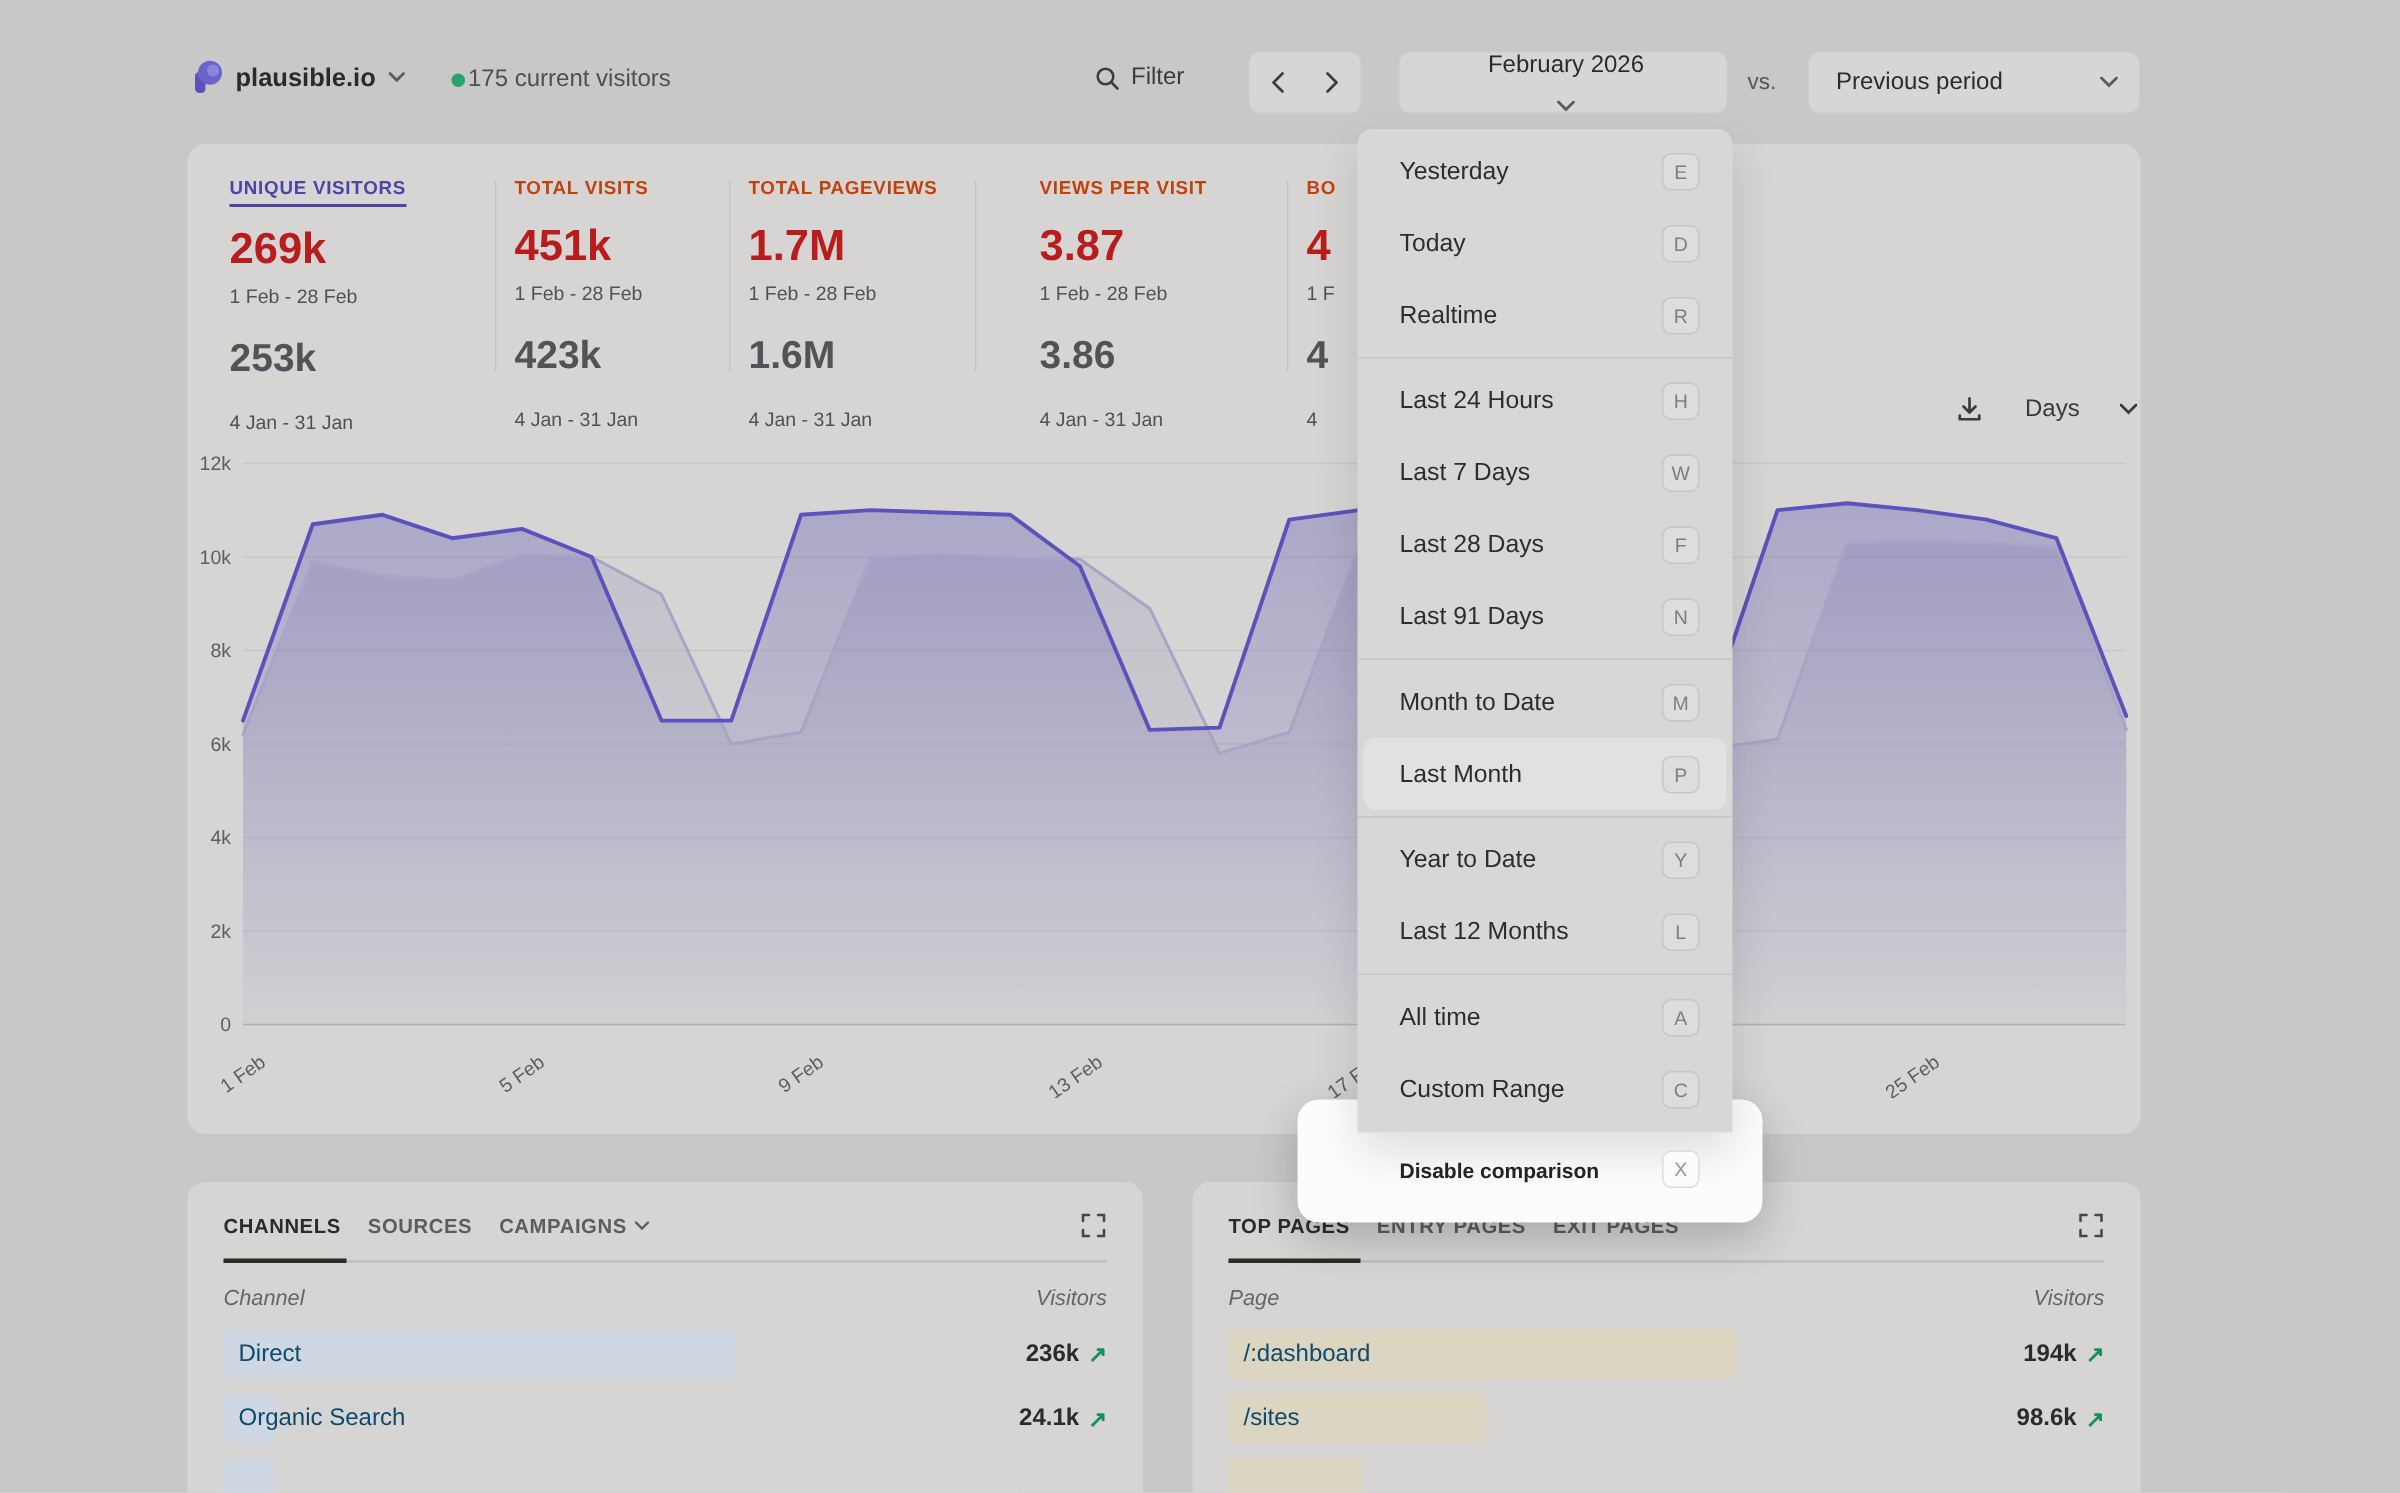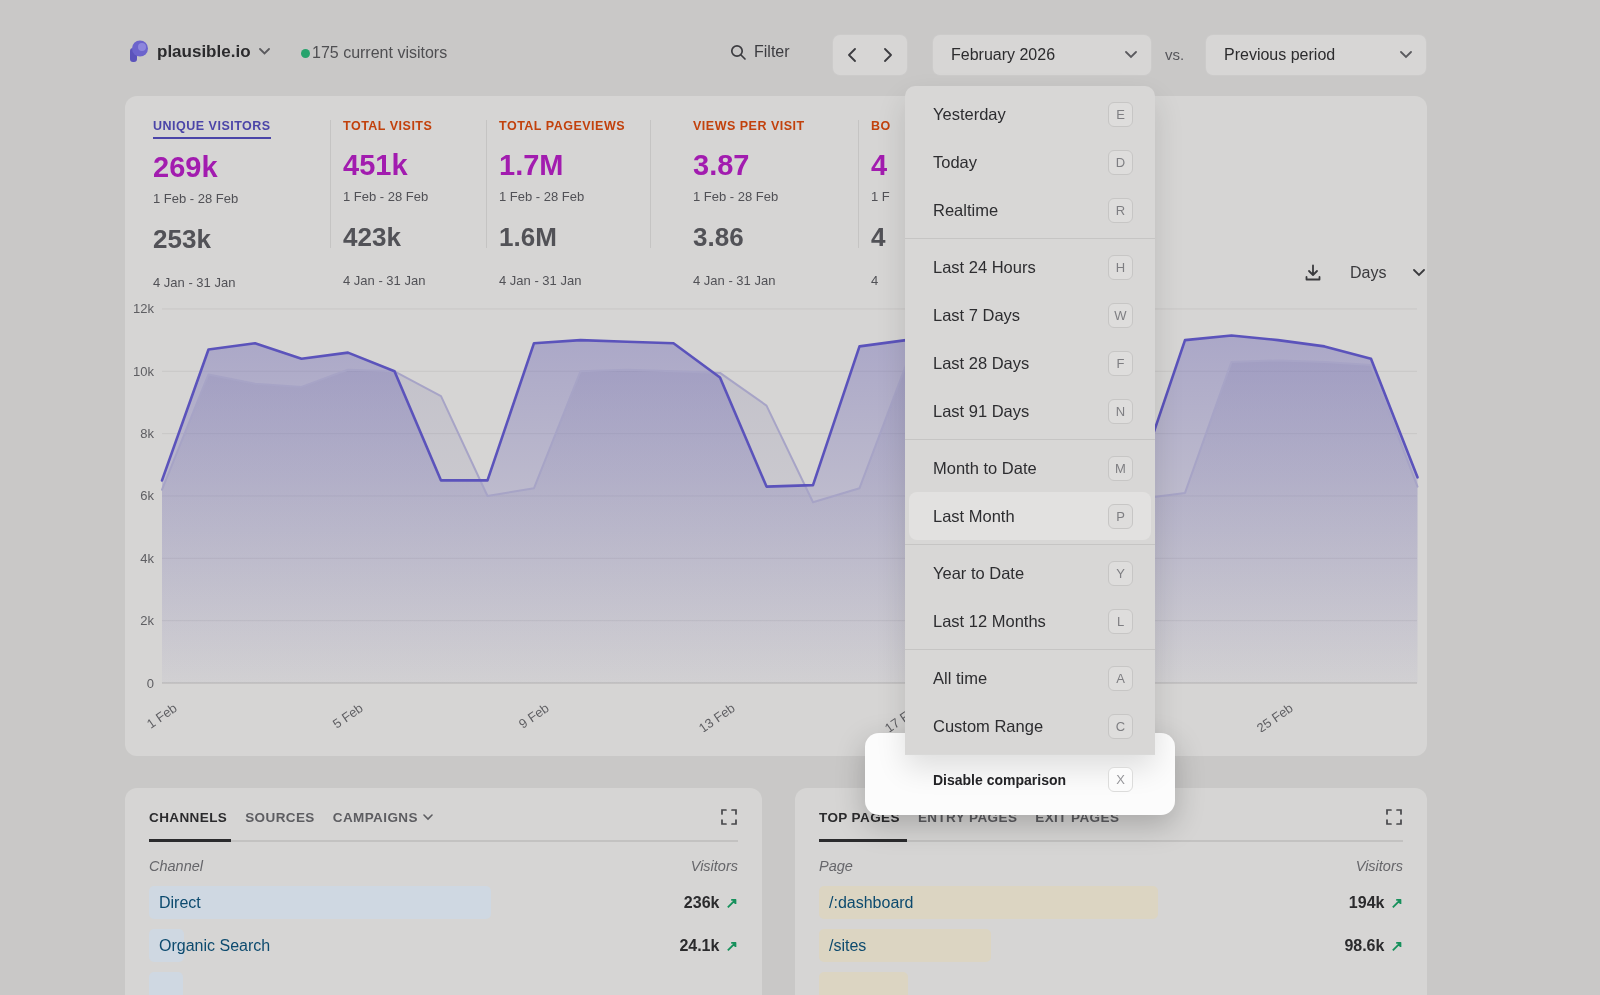--- a/index.html
+++ b/index.html
@@ -15,29 +15,29 @@
   .brand{position:absolute;left:128px;top:40px;display:flex;align-items:center;gap:8px;cursor:pointer;}
   .brand-name{font-size:17px;font-weight:700;color:#2b2b2d;}
   .chev{display:inline-block;color:#5a5a5e;}
   .live{position:absolute;left:301px;top:44px;display:flex;align-items:center;gap:2px;}
   .live-dot{width:9px;height:9px;border-radius:50%;background:#27a36d;}
   .live-text{font-size:16px;color:#4f4f52;}
   .filter-btn{position:absolute;left:730px;top:43px;display:flex;align-items:center;gap:7px;font-size:16px;font-weight:500;color:#3c3c40;cursor:pointer;}
   .nav-arrows{position:absolute;left:832px;top:34px;width:76px;height:42px;background:#d7d6d5;border:1px solid rgba(0,0,0,.05);border-radius:8px;display:flex;align-items:center;justify-content:space-around;box-sizing:border-box;}
   .nav-arrows span{font-size:16px;color:#3c3c40;}
   .select-btn{position:absolute;top:34px;height:42px;background:#d7d6d5;border:1px solid rgba(0,0,0,.05);border-radius:8px;box-sizing:border-box;display:flex;align-items:center;justify-content:space-between;padding:0 14px 0 18px;font-size:16px;font-weight:500;color:#2c2c2e;cursor:pointer;}
-  .sel-period{left:932px;width:220px;}
+  .sel-period{left:932px;width:220px;flex-direction:column;}
   .sel-compare{left:1205px;width:222px;}
   .vs-label{position:absolute;left:1165px;top:46px;font-size:15px;color:#55555a;}
   
   .main-card{position:absolute;left:125px;top:96px;width:1302px;height:660px;background:#d6d5d4;border-radius:12px;}
   .stat-col{position:absolute;top:20px;}
   .stat-col .s-label{font-size:12.5px;font-weight:700;letter-spacing:.5px;color:#c2410c;display:inline-block;padding-bottom:4px;}
   .stat-col.active .s-label{color:#4b45a8;border-bottom:2px solid #4b45a8;}
-  .stat-col .s-value{font-size:29px;font-weight:700;color:#a21caf;margin-top:12px;}
+  .stat-col .s-value{font-size:29px;font-weight:700;color:#b91c1c;margin-top:12px;}
   .stat-col .s-range{font-size:13px;color:#515156;margin-top:7px;}
   .stat-col .s-prev{font-size:26px;font-weight:700;color:#525257;margin-top:18px;}
   .stat-col .s-prevrange{font-size:13px;color:#515156;margin-top:20px;}
   .col1{left:28px}.col2{left:218px}.col3{left:374px}.col4{left:568px}.col5{left:746px}
   .stat-divider{position:absolute;top:24px;width:1px;height:128px;background:#c5c4c3;}
   .d1{left:205px}.d2{left:361px}.d3{left:525px}.d4{left:733px}
   .chart-toolbar{position:absolute;left:1303px;top:263px;display:flex;align-items:center;gap:27px;cursor:pointer;}
   .days-label{font-size:16px;font-weight:500;color:#3a3a3d;}
   #chart-svg{position:absolute;left:128px;top:296px;}
   

